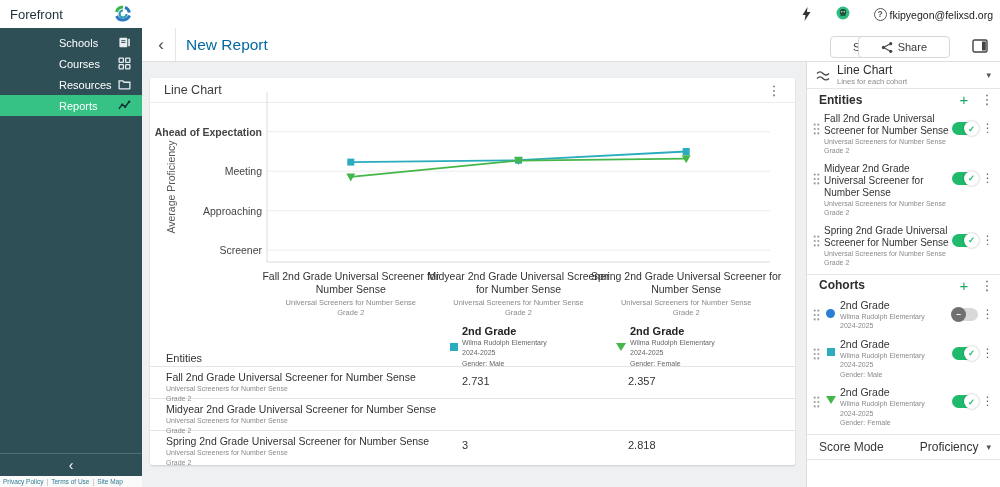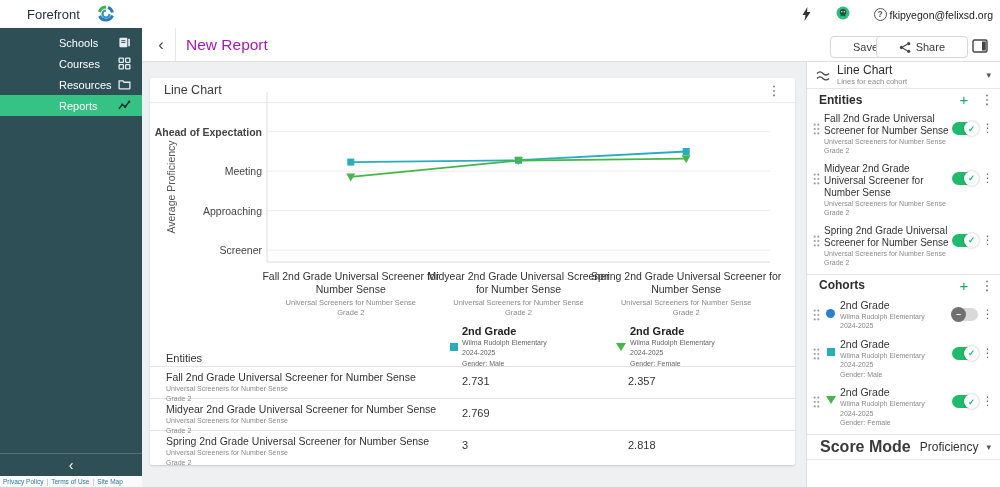--- a/index.html
+++ b/index.html
@@ -3,21 +3,21 @@
 <meta charset="utf-8">
 <style>
   html,body{margin:0;padding:0;background:#dfe3e6;}
   *{box-sizing:border-box;}
   .app{position:relative;width:1000px;height:487px;background:#eef0f1;overflow:hidden;
        font-family:"Liberation Sans",sans-serif;color:#333;cursor:default;}
   [data-interactable="true"]{cursor:pointer;}
 
   
   .brandbar{position:absolute;left:0;top:0;width:142px;height:28px;background:#fff;
-            display:flex;align-items:center;padding:0 27px;}
+            display:flex;align-items:center;padding:0 10px;}
   .brand-name{font-size:13px;font-weight:500;color:#1d2e38;flex:1;}
   .sidebar{position:absolute;left:0;top:28px;width:142px;height:448px;background:#2f4f57;padding-top:4px;}
   .side-item{height:21px;display:flex;align-items:center;padding:0 11px;color:#fff;}
   .side-item .lbl{flex:1;font-size:11px;font-weight:400;margin-left:48px;}
   .side-item .ic{width:14px;height:14px;display:flex;align-items:center;justify-content:center;color:#e8eef0;}
   .side-item.active{background:#35c284;color:#fff;}
   .side-item.active .ic{color:#143037;}
   .collapse-row{position:absolute;bottom:1px;left:0;width:142px;height:22px;
                 border-top:1px solid rgba(255,255,255,.18);display:flex;align-items:center;justify-content:center;}
   .collapse-row span{color:#fff;font-size:14px;line-height:14px;}
@@ -32,25 +32,25 @@
   .help-circle{width:13px;height:13px;border:1.2px solid #555;border-radius:50%;
                font-size:8.5px;color:#555;display:flex;align-items:center;justify-content:center;font-weight:700;}
   .email{position:absolute;right:7px;top:9px;font-size:10.5px;color:#222;}
 
   
   .pagehead{position:absolute;left:142px;top:28px;width:858px;height:34px;background:#fff;
             border-bottom:1px solid #e0e0e0;}
   .back{position:absolute;left:10px;top:7px;width:18px;height:20px;font-size:17px;color:#444;
         display:flex;align-items:center;justify-content:center;}
   .vdiv{position:absolute;left:33px;top:0;width:1px;height:33px;background:#e6e6e6;}
-  .page-title{position:absolute;left:44px;top:8px;font-size:15.5px;font-weight:500;color:#a21caf;}
+  .page-title{position:absolute;left:44px;top:8px;font-size:15.5px;font-weight:500;color:#0369a1;}
   .btn{position:absolute;top:8px;height:22px;background:#fff;border:1px solid #d7d7d7;border-radius:4px;
        font-size:11px;color:#3a3a3a;display:flex;align-items:center;justify-content:center;padding:0 22px;font-weight:500;text-align:center;}
   .btn-save{right:99px;}
-  .btn-share{right:32px;gap:5px;}
+  .btn-share{right:50px;gap:5px;}
   .panel-toggle{position:absolute;right:12px;top:10px;width:17px;height:15px;display:flex;align-items:center;justify-content:center;}
 
   
   .main-bg{position:absolute;left:142px;top:62px;width:664px;height:425px;background:#eef0f1;}
   .card{position:absolute;left:8px;top:16px;width:645px;height:387px;background:#fff;
         box-shadow:0 1px 2px rgba(0,0,0,.15);border-radius:2px;}
   .card-head{height:25px;border-bottom:1px solid #ececec;display:flex;align-items:center;padding:0 14px;}
   .card-title{flex:1;font-size:12.5px;color:#3c3c3c;}
   .kebab{width:14px;text-align:center;font-size:13px;color:#555;line-height:13px;}
 
@@ -103,21 +103,21 @@
   .tgl.on{background:#1fba6c;}
   .tgl.off{background:#d9d9d9;}
   .tgl .knob{position:absolute;top:-1px;width:15px;height:15px;border-radius:50%;
              display:flex;align-items:center;justify-content:center;font-size:8.5px;}
   .tgl.on .knob{right:-1px;background:#fff;color:#1fba6c;box-shadow:0 0 2px rgba(0,0,0,.35);font-weight:700;}
   .tgl.off .knob{left:-1px;background:#707070;color:#fff;font-weight:700;}
   .p-kebab{width:13px;flex:none;text-align:center;font-size:12px;color:#666;padding-top:9px;line-height:12px;}
   .cohorts-sec{border-top:1px solid #e6e6e6;margin-top:2px;}
   .score-row{border-top:1px solid #e6e6e6;border-bottom:1px solid #e6e6e6;height:26px;margin-top:2px;
              display:flex;align-items:center;padding:0 9px 0 12px;gap:8px;}
-  .score-label{flex:1;font-size:16px;font-weight:700;color:#3a3a3a;text-align:center;}
+  .score-label{flex:1;font-size:12px;font-weight:400;color:#3a3a3a;}
   .score-value{font-size:12px;color:#333;}
 </style>
 </head>
 <body>
 
 <div class="app" data-interactable="false">
 
   <div class="brandbar" data-interactable="false">
     <span class="brand-name" data-interactable="false">Forefront</span>
     <span data-interactable="false" style="width:18px;height:18px;">
@@ -314,21 +314,20 @@
               </div>
               <div class="t-val" data-interactable="false">2.731</div>
               <div class="t-val" data-interactable="false">2.357</div>
             </div>
             <div class="trow" data-interactable="false">
               <div data-interactable="false">
                 <div class="t-title" data-interactable="false">Midyear 2nd Grade Universal Screener for Number Sense</div>
                 <div class="t-sub" data-interactable="false">Universal Screeners for Number Sense</div>
                 <div class="t-sub" data-interactable="false">Grade 2</div>
               </div>
-              <div class="t-val" data-interactable="false">2.769</div>
             </div>
             <div class="trow" data-interactable="false">
               <div data-interactable="false">
                 <div class="t-title" data-interactable="false">Spring 2nd Grade Universal Screener for Number Sense</div>
                 <div class="t-sub" data-interactable="false">Universal Screeners for Number Sense</div>
                 <div class="t-sub" data-interactable="false">Grade 2</div>
               </div>
               <div class="t-val" data-interactable="false">3</div>
               <div class="t-val" data-interactable="false">2.818</div>
             </div>

